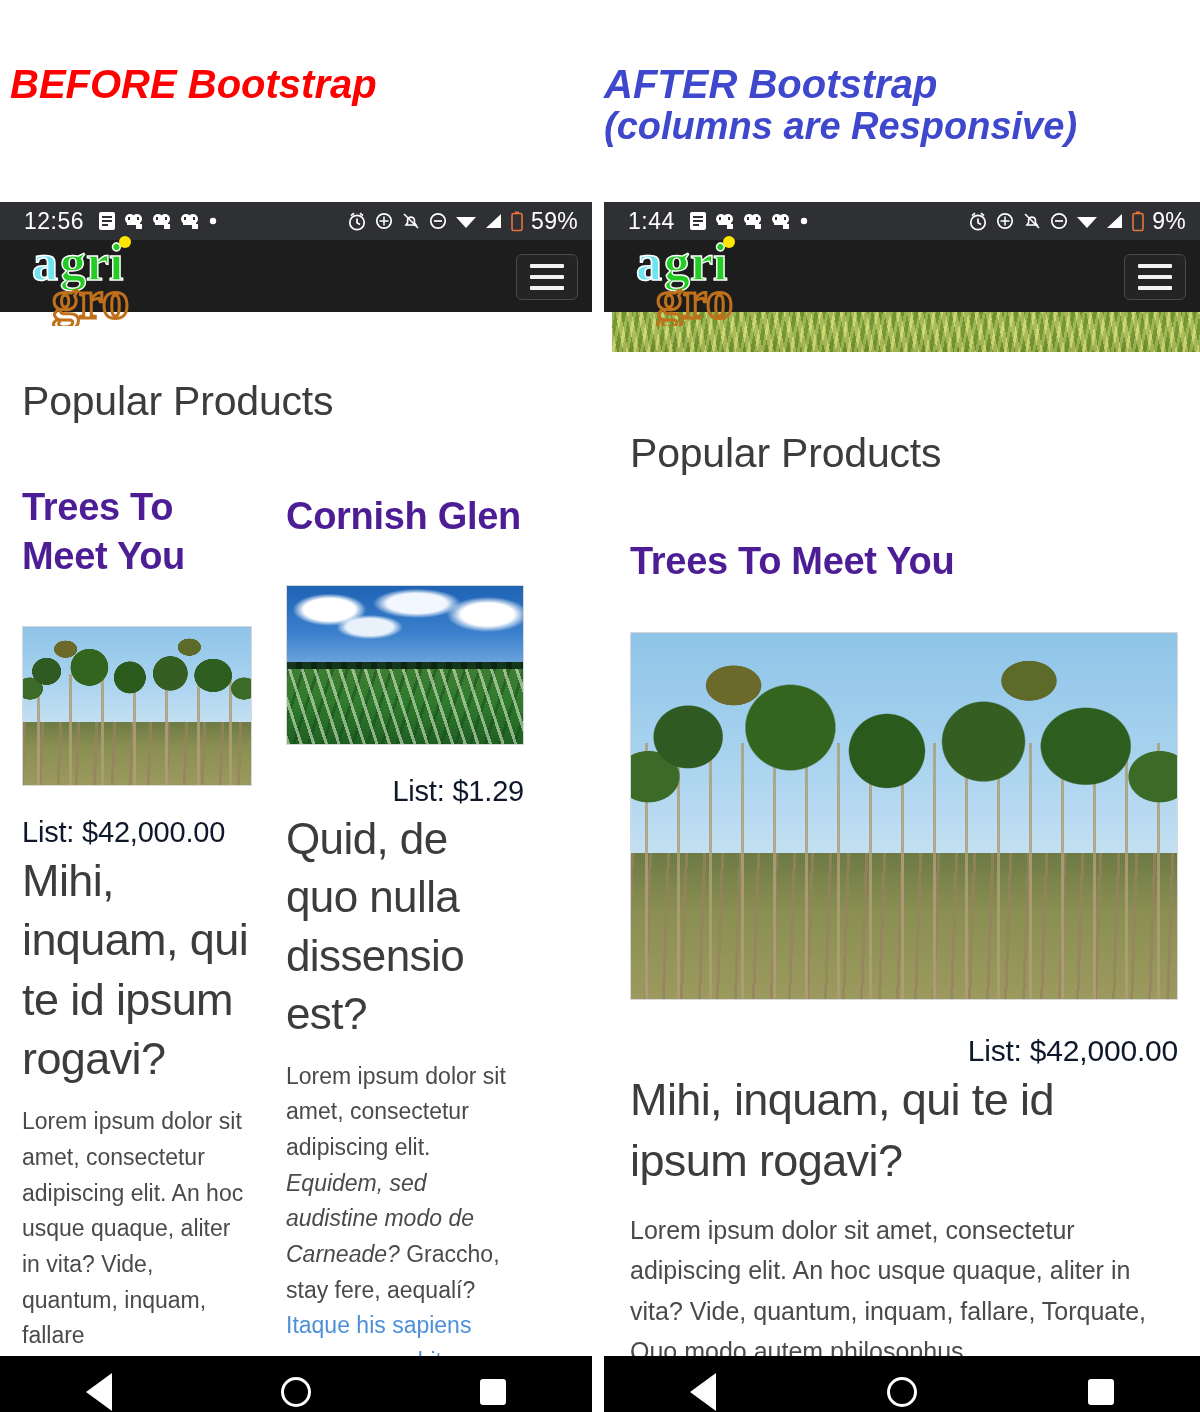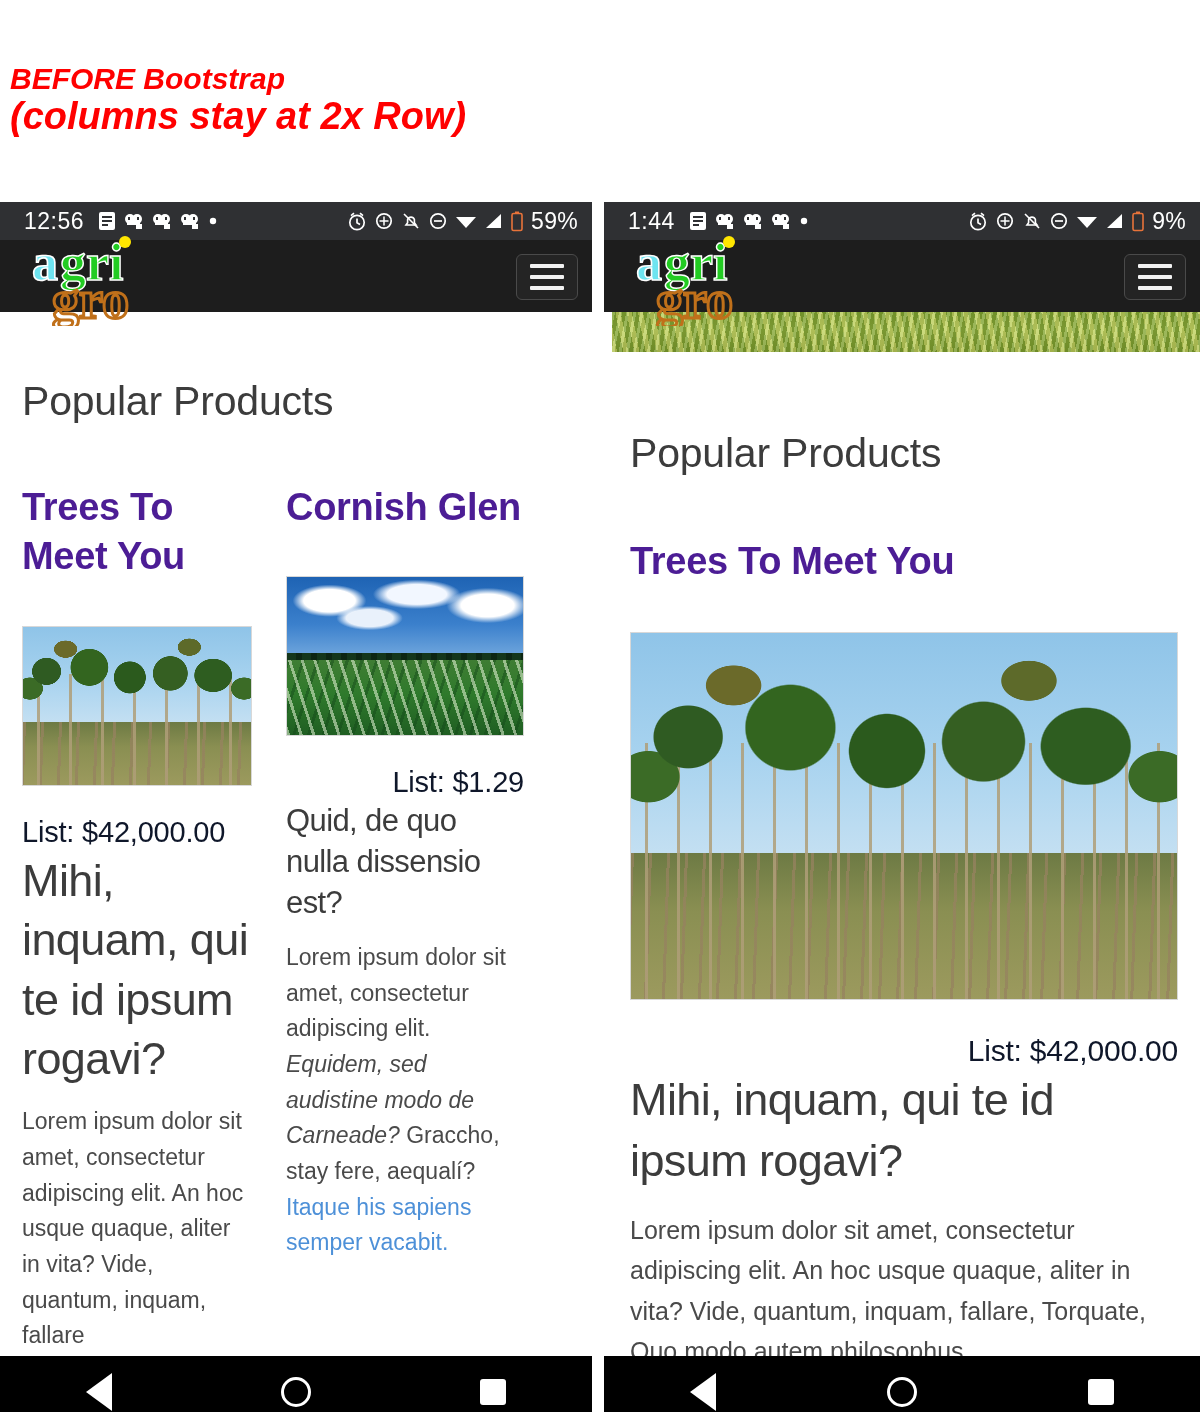--- a/index.html
+++ b/index.html
@@ -20,21 +20,21 @@
     color: #000000;
     white-space: nowrap;
     line-height: 1.07;
   }
   .caption-cols {
     position: absolute; top: 64px; left: 0; width: 1200px; height: 120px;
   }
   .cap-col { position: absolute; top: 0; font-weight: bold; font-style: italic; line-height: 1.02; }
   .cap-left  { left: 10px;  width: 590px; color: #ff0000; }
   .cap-right { left: 604px; width: 596px; color: #3f48cc; }
-  .cap-l1 { font-size: 30px; display:block; white-space: nowrap; }
+  .cap-l1 { font-size: 40px; display:block; white-space: nowrap; }
   .cap-l2 { font-size: 38px; display:block; white-space: nowrap; margin-top: 2px; }
 
   
   .phone {
     position: absolute; top: 202px; height: 1226px;
     background: #ffffff; overflow: hidden;
   }
   .phone-left  { left: 0px;   width: 592px; }
   .phone-right { left: 604px; width: 596px; }
 
@@ -172,21 +172,24 @@
   .nav-recent { width: 26px; height: 26px; background: #ffffff; border-radius: 3px; }
 </style>
 </head>
 <body>
 
 <div class="page">
 
   <div class="caption-cols">
     <div class="cap-col cap-left">
       <span class="cap-l1">BEFORE Bootstrap</span>
-      <span class="cap-l2">(columns stay at 2x Row)</span>
+    </div>
+    <div class="cap-col cap-right">
+      <span class="cap-l1">AFTER Bootstrap</span>
+      <span class="cap-l2">(columns are Responsive)</span>
     </div>
   </div>
 
   <div class="phone phone-left">
 
     <div class="statusbar">
       <span class="sb-time">12:56</span>
       <span class="sb-left-icons">
         <span class="ic">
             <svg width="18" height="20" viewBox="0 0 18 20">
@@ -307,28 +310,28 @@
             <div class="ground"></div>
             <div class="trunks"></div>
             <div class="canopy"></div>
           </div>
           <div class="price" style="margin-top:30px;">List:  $42,000.00</div>
           <div class="body-title" style="font-size:45px; line-height:1.32; margin-top:2px;">Mihi, inquam, qui te id ipsum rogavi?</div>
           <p class="body-copy" style="font-size:23px; line-height:1.55; margin-top:16px;">Lorem ipsum dolor sit amet, consectetur adipiscing elit. An hoc usque quaque, aliter in vita? Vide, quantum, inquam, fallare</p>
         </div>
 
         <div style="width:238px;">
-          <div class="prod-title" style="font-size:38px; line-height:1.3;">Cornish Glen</div>
+          <div class="prod-title" style="font-size:38px; line-height:1.3;margin-top:9px;">Cornish Glen</div>
           <div class="photo photo-corn" style="width:238px; height:160px; margin-top:44px;">
             <div class="sky"></div>
             <div class="treeline"></div>
             <div class="ground"></div>
           </div>
           <div class="price" style="margin-top:30px; text-align:right;">List:  $1.29</div>
-          <div class="body-title" style="font-size:31px; line-height:1.32; margin-top:2px;">Quid, de quo nulla dissensio est?</div>
+          <div class="body-title" style="font-size:44px; line-height:1.32; margin-top:2px;">Quid, de quo nulla dissensio est?</div>
           <p class="body-copy" style="font-size:23px; line-height:1.55; margin-top:16px;">
             <span>Lorem ipsum dolor sit amet, consectetur adipiscing elit. </span><em>Equidem, sed audistine modo de Carneade?</em><span> Graccho, stay fere, aequalí? </span><a class="lnk">Itaque his sapiens semper vacabit.</a>
           </p>
         </div>
 
       </div>
     </div>
 
     <div class="navbar">
       <div class="navbtn">

